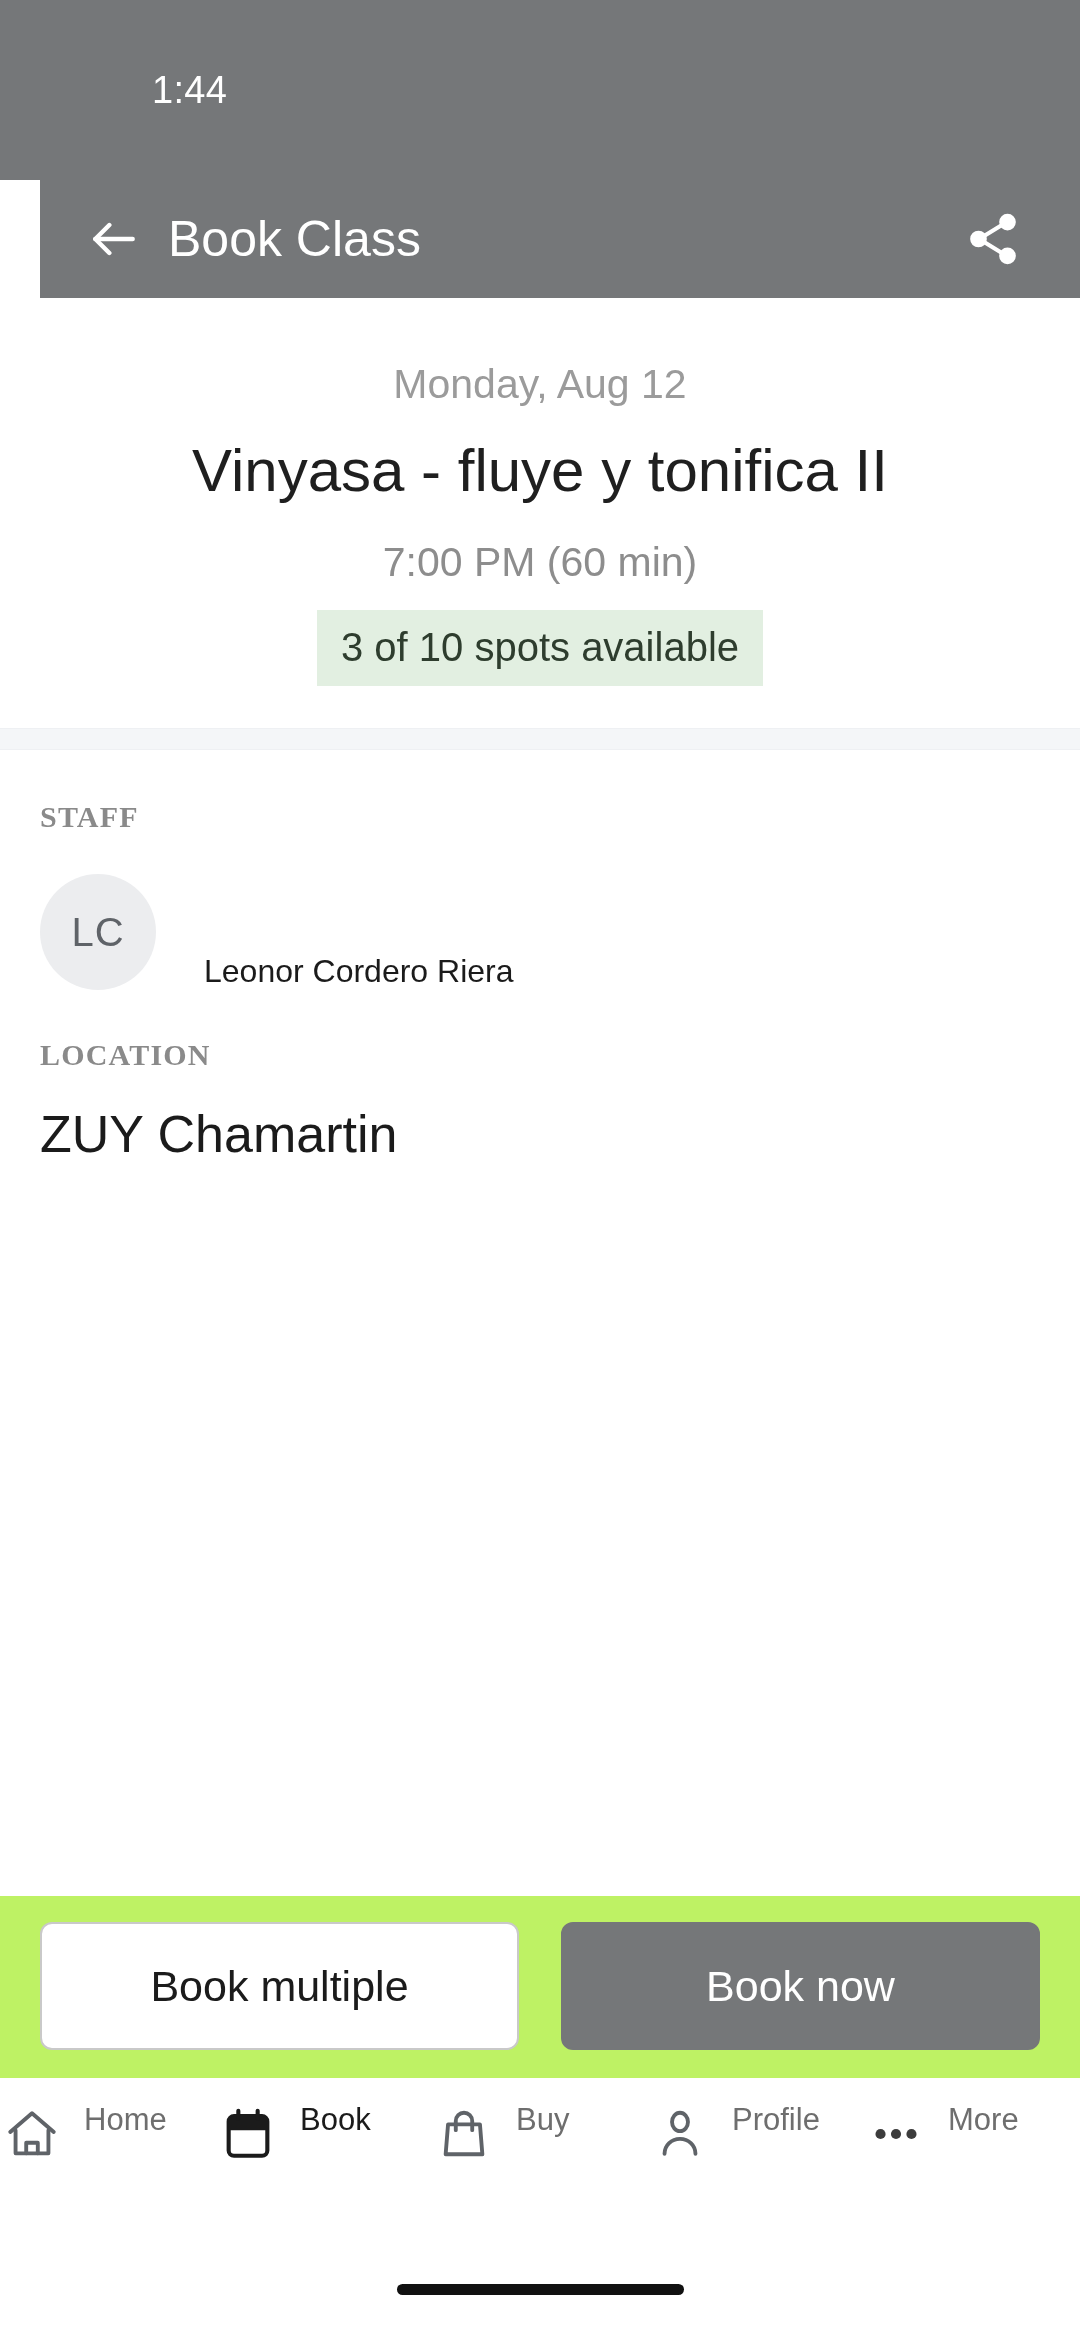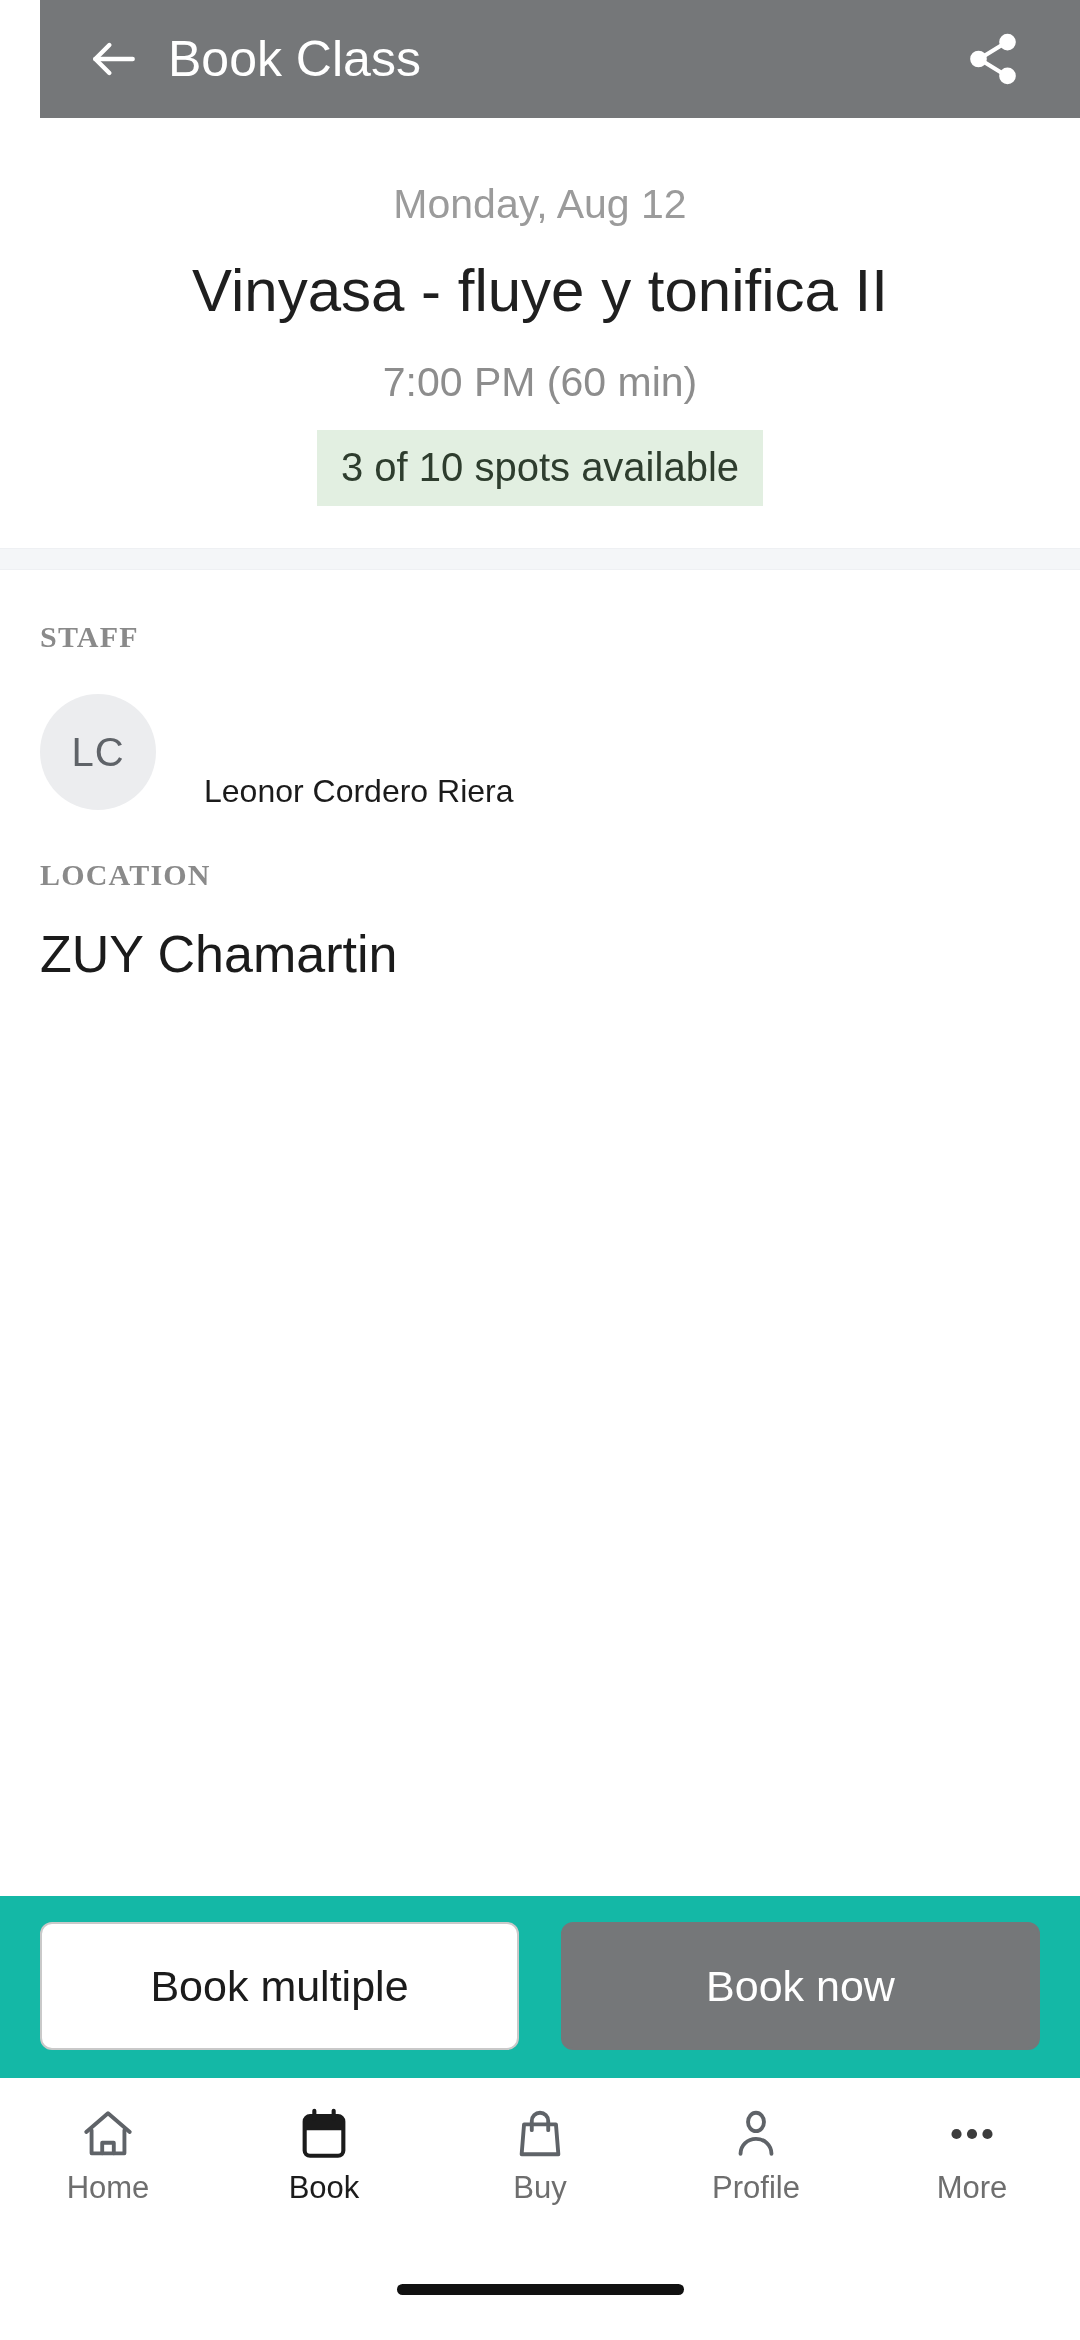--- a/index.html
+++ b/index.html
@@ -153,21 +153,21 @@
     font-size:44px;
     line-height:1.33;
     margin-top:30px;
   }
 
   
   .actions {
     position:absolute;
     left:0; right:0;
     bottom:0;
-    background:#14b8a6;
+    background:#bef264;
     display:flex;
     gap:42px;
     padding:26px 40px 28px;
     flex:0 0 auto;
   }
   .btn {
     flex:1 1 0;
     height:128px;
     border-radius:12px;
     font-size:43px;
@@ -189,23 +189,22 @@
   .bottomnav {
     height:200px;
     background:#ffffff;
     display:flex;
     align-items:flex-start;
     padding-top:24px;
     flex:0 0 auto;
   }
   .nav-item {
     flex:1 1 0;
-    display:flex; flex-direction:column;
-    align-items:center;
-    gap:4px;
+    display:flex; flex-direction:row;
+    gap:20px;
   }
   .nav-icon {
     width:64px; height:64px;
     display:flex; align-items:center; justify-content:center;
   }
   .nav-label {
     font-size:31px;
     color:#6e6e6e;
   }
   .nav-item.active .nav-label { color:#1b1b1b; }
@@ -222,20 +221,23 @@
     border-radius:6px;
     background:#111111;
     margin-top:6px;
   }
 </style>
 </head>
 <body>
 
 <div class="phone">
 
+  <div class="statusbar">
+    <span class="status-time">1:44</span>
+  </div>
 
   <div class="appbar">
     <span class="back-icon">
       <svg width="56" height="56" viewBox="0 0 24 24" fill="none" stroke="#ffffff" stroke-width="1.9" stroke-linecap="round" stroke-linejoin="round">
         <line x1="20" y1="12" x2="4" y2="12"></line>
         <polyline points="10,6 4,12 10,18"></polyline>
       </svg>
     </span>
     <span class="appbar-title">Book Class</span>
     <span class="appbar-spacer"></span>

